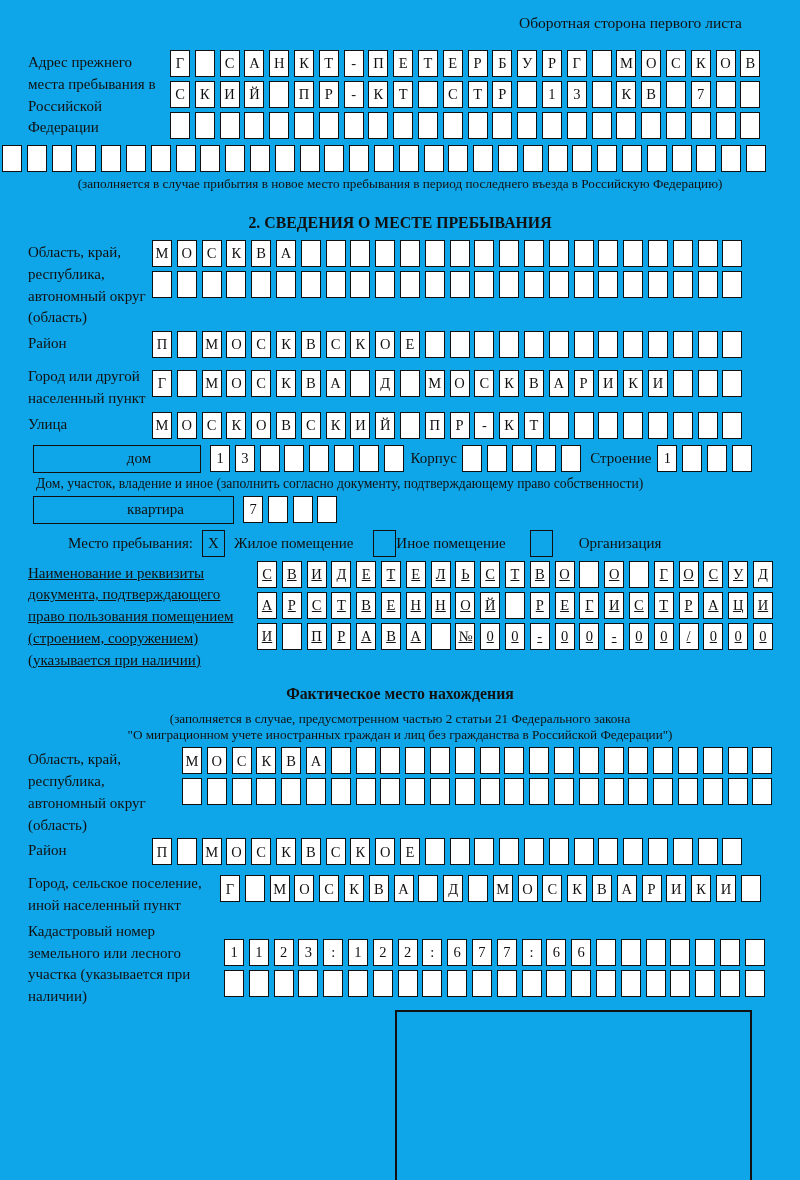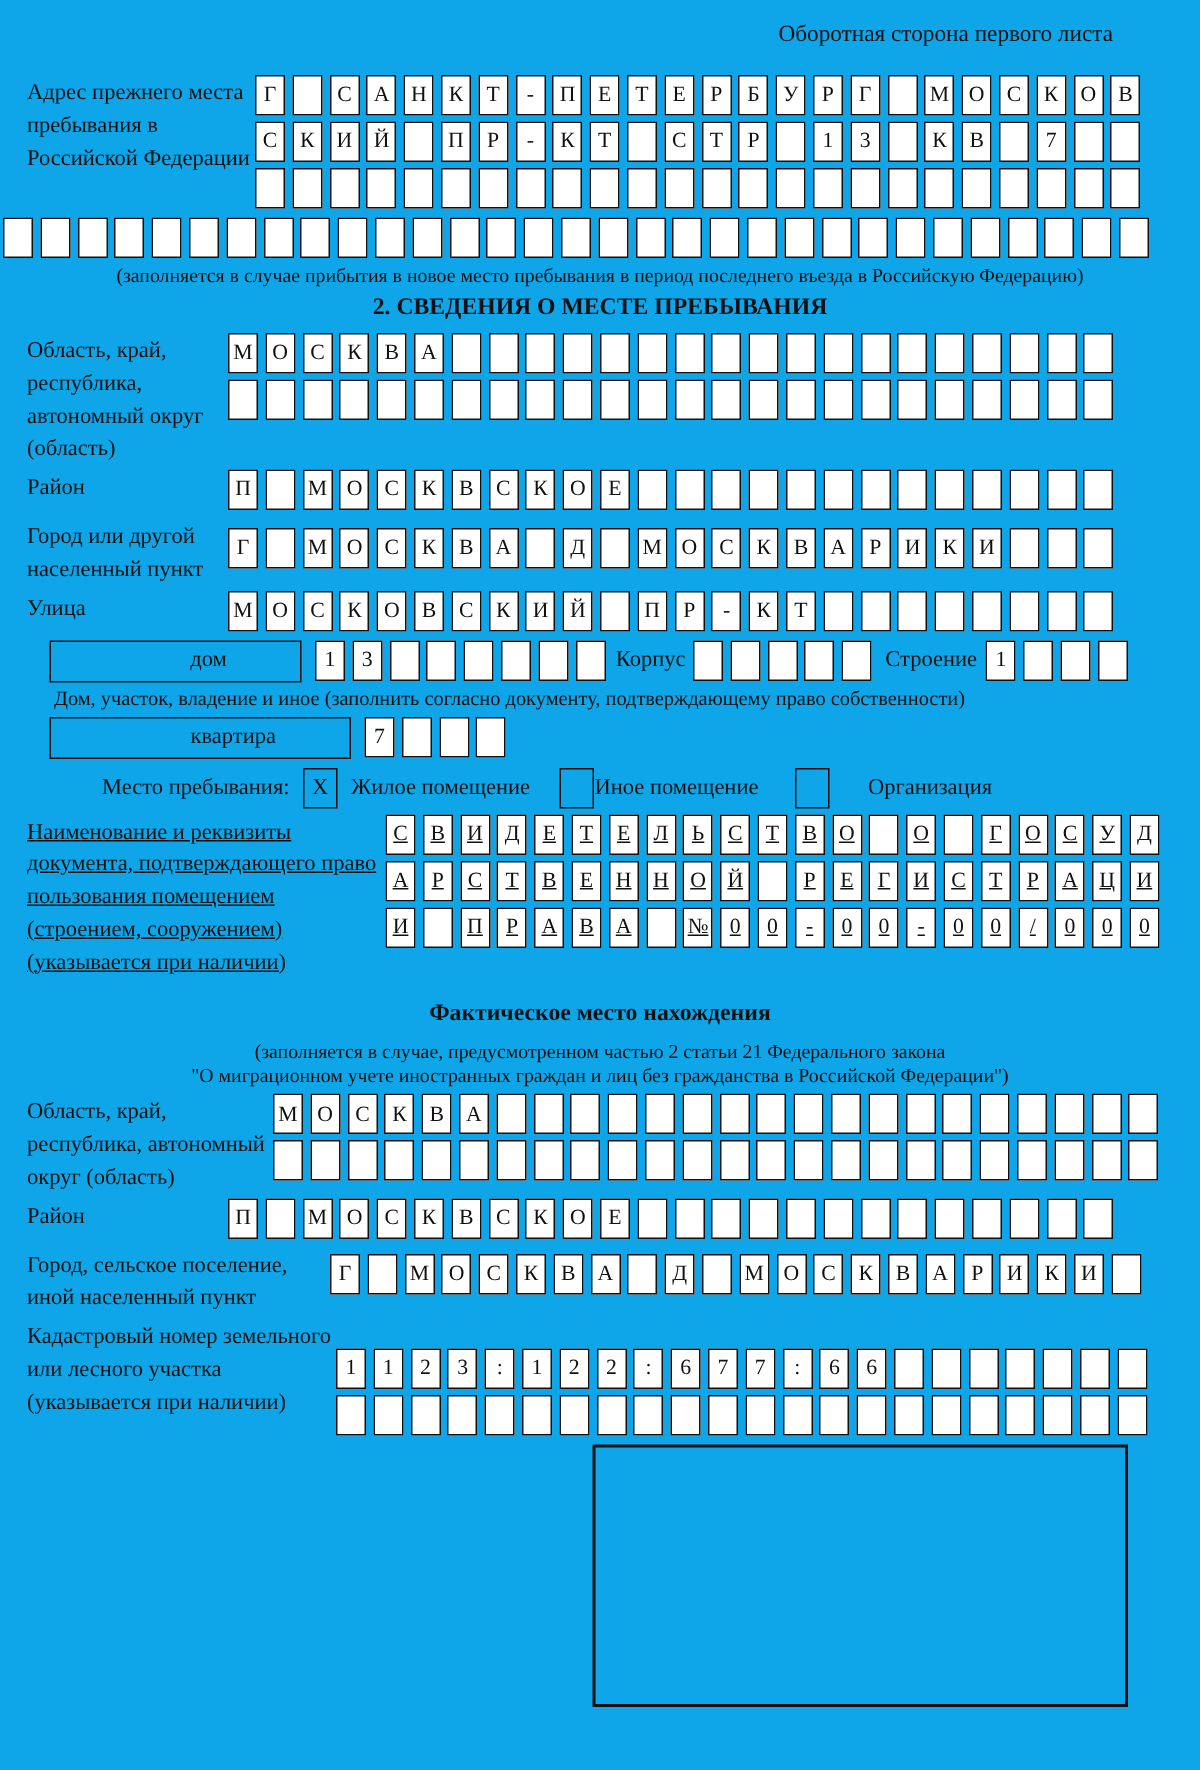--- a/index.html
+++ b/index.html
@@ -36,25 +36,25 @@
     font-size:15px;
   }
 
   .field { display:grid; align-items:start; margin-bottom:2px; }
   .lw170 { grid-template-columns:170px 1fr; }
   .lw152 { grid-template-columns:152px 1fr; }
   .lw180 { grid-template-columns:182px 1fr; }
   .lw218 { grid-template-columns:220px 1fr; }
   .lw222 { grid-template-columns:224px 1fr; }
   .lw255 { grid-template-columns:257px 1fr; }
-  .flabel { padding-left:18px; line-height:1.45; padding-top:2px; }
+  .flabel { padding-left:28px; line-height:1.45; padding-top:2px; }
 
   .note { font-size:13.2px; text-align:center; margin:2px 0 4px 0; }
   .note-left { font-size:13.6px; margin:2px 0 4px 36px; }
-  .h-bold { text-align:center; font-weight:bold; font-size:15.8px; margin:4px 0 8px 0; }
+  .h-bold { text-align:center; font-weight:bold; font-size:15.8px; margin:22px 0 8px 0; }
 
   .inline-row { display:flex; align-items:center; }
   .widebox {
     flex:0 0 auto;
     border:1.6px solid #111; box-sizing:border-box;
     height:28px; display:inline-flex; align-items:center; justify-content:center;
     font-size:15px;
     padding-left:44px;
   }
   .lbl { flex:0 0 auto;margin-left:40px; }

